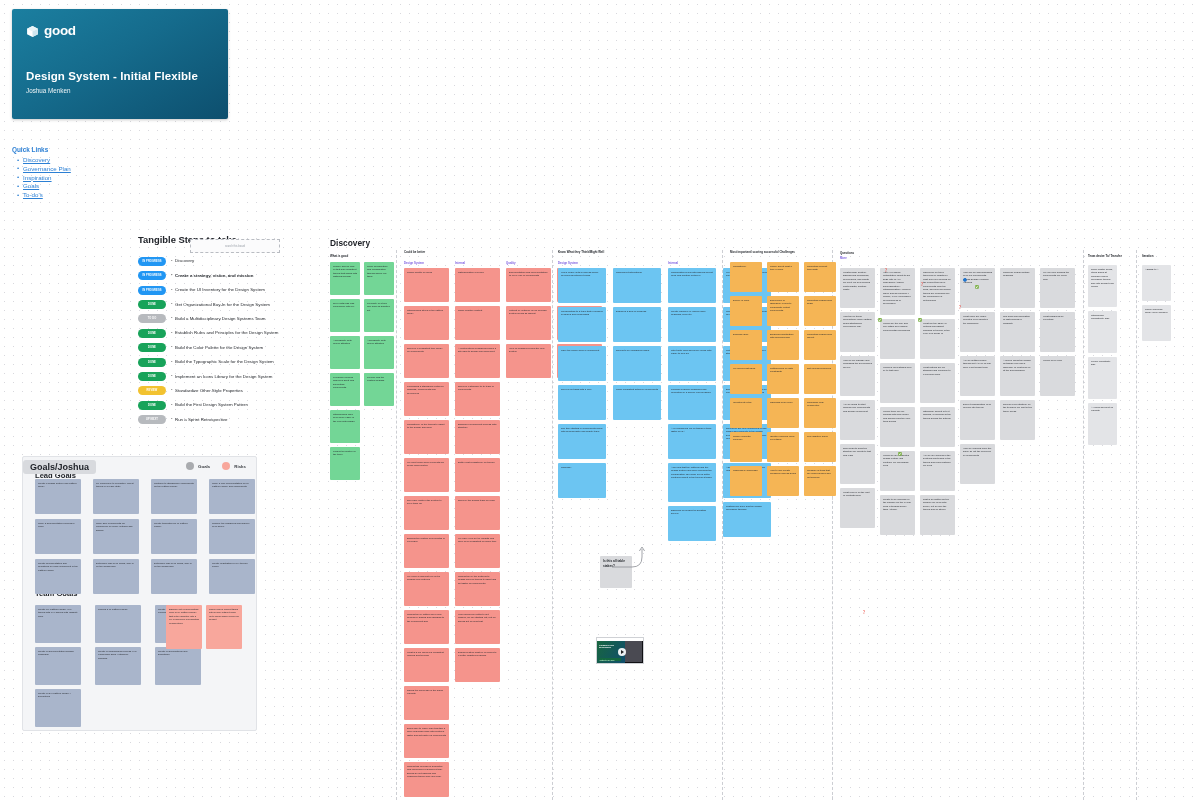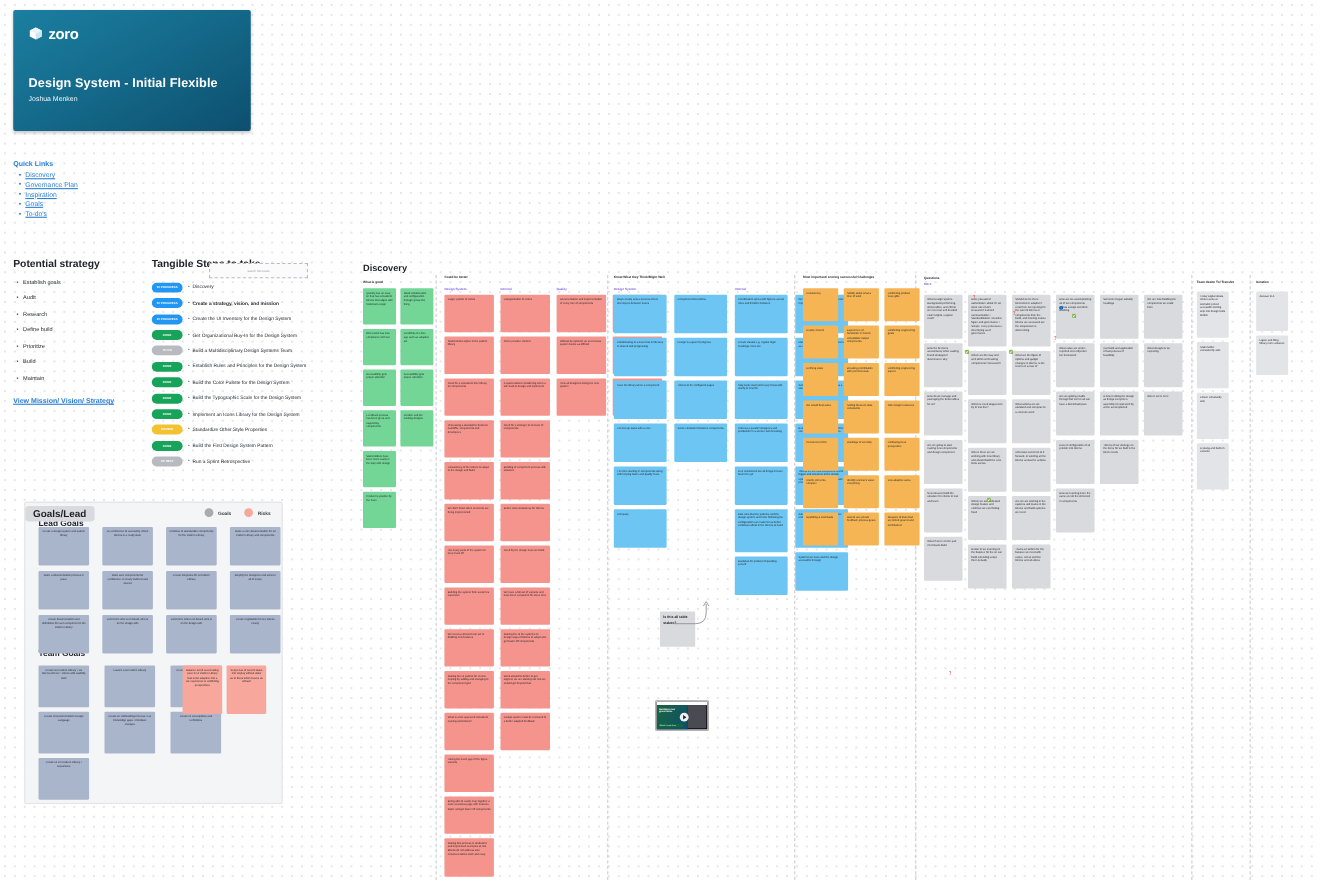--- a/index.html
+++ b/index.html
@@ -61,21 +61,21 @@
   .dashedbox {
     left: 190px; top: 239px; width: 90px; height: 14px;
     border: 0.7px dashed #b9bcc2; background: #fbfbfc;
     display: flex; align-items: center; justify-content: center;
     font-size: 2.6px; color: #9aa0a8;
   }
 
   
   .frame {
     left: 22px; top: 456px; width: 235px; height: 275px;
-    background: #f4f5f7; border: 0.7px solid #e1e3e7; border-radius: 2px; text-align: center;
+    background: #f4f5f7; border: 0.7px solid #e1e3e7; border-radius: 2px;
   }
   .frame-tab {
     position: absolute; left: 23px; top: 460px;
     background: #d8dade; border-radius: 3px;
     padding: 2px 7px; font-size: 9px; font-weight: 700; color: #1d2026;
   }
   .legend { position: absolute; right: 10px; top: 5px; display: flex; gap: 12px; align-items: center; }
   .legend-i { display: flex; align-items: center; gap: 4px; font-size: 4.4px; color: #3a3d42; font-weight: 600; }
   .dot { width: 8px; height: 8px; border-radius: 50%; }
   .sec-h { position: absolute; font-size: 7.6px; font-weight: 700; color: #1d2026; }
@@ -136,50 +136,37 @@
 
   <div class="abs hero">
     <div class="logo-row">
       <span class="logo-cube">
         <svg width="13" height="13" viewBox="0 0 24 24">
           <path d="M12 2 L22 7 L22 17 L12 22 L2 17 L2 7 Z" fill="#ffffff"></path>
           <path d="M12 2 L22 7 L12 12 L2 7 Z" fill="#e8f4f8"></path>
           <path d="M12 12 L22 7 L22 17 L12 22 Z" fill="#cfe6ef"></path>
         </svg>
       </span>
-      <span class="logo-word">zoro</span>
+      <span class="logo-word">good</span>
     </div>
     <div class="hero-title">Design System - Initial Flexible</div>
     <div class="hero-sub">Joshua Menken</div>
   </div>
 
   <div class="abs ql">
     <div class="ql-title">Quick Links</div>
     <ul id="ql-list">
         <li><span>Discovery</span></li>
         <li><span>Governance Plan</span></li>
         <li><span>Inspiration</span></li>
         <li><span>Goals</span></li>
         <li><span>To-do's</span></li>
       </ul>
   </div>
 
-  <div class="abs strat">
-    <div class="blk-h">Potential strategy</div>
-    <ul id="strat-list">
-        <li>Establish goals</li>
-        <li>Audit</li>
-        <li>Research</li>
-        <li>Define build</li>
-        <li>Prioritize</li>
-        <li>Build</li>
-        <li>Maintain</li>
-      </ul>
-    <a class="mvs">View Mission/ Vision/ Strategy</a>
-  </div>
 
   <div class="abs steps">
     <div class="blk-h">Tangible Steps to take</div>
     <div class="steps-list" id="steps-list">
         <div class="step-row">
           <div class="pill" style="background: rgb(33, 150, 243);">IN PROGRESS</div>
           <div class="step-txt">Discovery</div>
         </div>
         <div class="step-row">
           <div class="pill" style="background: rgb(33, 150, 243);">IN PROGRESS</div>
@@ -270,21 +257,21 @@
 • Introduce changes</div>
         <div class="note blue-grey" style="left: 132px; top: 190px; width: 46px; height: 38px;">Create UI Descriptions and Definitions</div>
         <div class="note blue-grey" style="left: 12px; top: 232px; width: 46px; height: 38px;">Create UI 2.0 Pattern Library
 • Departures</div>
       </div>
     <div id="risk-notes" style="position: absolute; inset: 0px;">
         <div class="note salmon" style="left: 143px; top: 148px; width: 36px; height: 44px;">Balance out of accelerating pace in UI Pattern Library that is too adaptive into a UX experience is conflicting perspectives</div>
         <div class="note salmon" style="left: 183px; top: 148px; width: 36px; height: 44px;">Scope has of current tasks into Replay without allow us to focus which leaves us default</div>
       </div>
   </div>
-  <div class="frame-tab">Goals/Lead</div>
+  <div class="frame-tab">Goals/Joshua</div>
 
   <div class="board-title" style="left:330px; top:238px;">Discovery</div>
 
   <div class="vdiv" style="left:396px;"></div>
   <div class="vdiv" style="left:552px;"></div>
   <div class="vdiv" style="left:722px;"></div>
   <div class="vdiv" style="left:832px;"></div>
   <div class="vdiv" style="left:1083px;"></div>
   <div class="vdiv" style="left:1136px;"></div>
 

